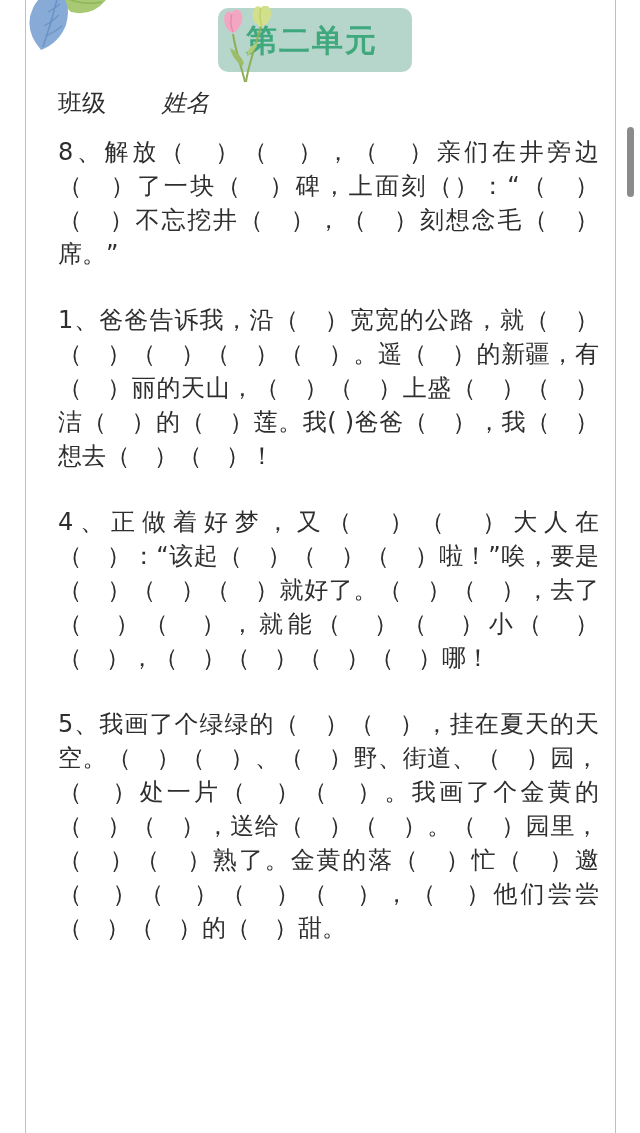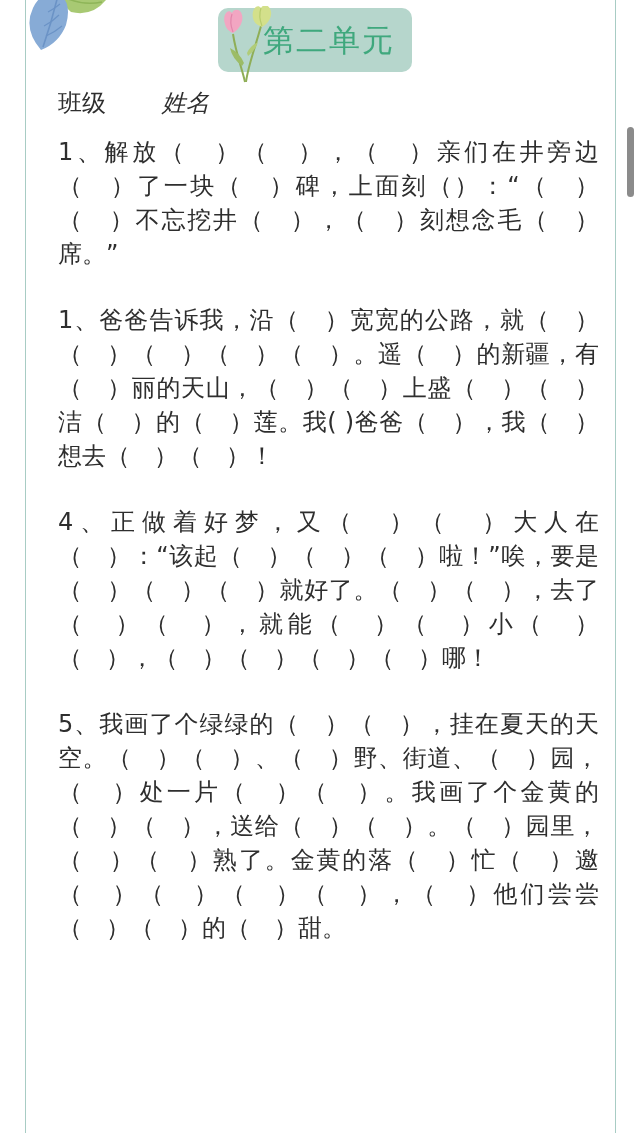--- a/index.html
+++ b/index.html
@@ -35,25 +35,24 @@
     left: 218px;
     top: 8px;
     width: 194px;
     height: 64px;
     background: #b6d6cc;
     border-radius: 10px;
     z-index: 1;
   }
   .title-text {
     display: block;
-    text-align: center;
     padding-left: 28px;
     line-height: 64px;
     font-size: 31px;
-    font-weight: normal;
+    font-weight: bold;
     letter-spacing: 2px;
     color: #3fa87d;
   }
   .tulips {
     position: absolute;
     left: 220px;
     top: 6px;
     width: 56px;
     height: 80px;
     z-index: 2;
@@ -125,21 +124,21 @@
 
     <path d="M33,12 C31,4 37,-3 41,2 C44,-3 50,-1 51,6 C52,12 47,19 42,21 C37,19 34,17 33,12 Z" fill="#d3e08b"></path>
     <path d="M41,2 C39,8 40,15 42,20" stroke="#b8cc6d" stroke-width="1.2" fill="none"></path>
   </svg>
 
   <div class="content">
     <div class="meta-row">
       <span class="meta-label">班级</span>
       <span class="meta-label name">姓名</span>
     </div>
-    <p class="question">1、解放（　）（　），（　）亲们在井旁边（　）了一块（　）碑，上面刻（）：“（　）（　）不忘挖井（　），（　）刻想念毛（　）席。”</p>
+    <p class="question">8、解放（　）（　），（　）亲们在井旁边（　）了一块（　）碑，上面刻（）：“（　）（　）不忘挖井（　），（　）刻想念毛（　）席。”</p>
     <p class="question">1、爸爸告诉我，沿（　）宽宽的公路，就（　）（　）（　）（　）（　）。遥（　）的新疆，有（　）丽的天山，（　）（　）上盛（　）（　）洁（　）的（　）莲。我( )爸爸（　），我（　）想去（　）（　）！</p>
     <p class="question">4、正做着好梦，又（　）（　）大人在（　）：“该起（　）（　）（　）啦！”唉，要是（　）（　）（　）就好了。（　）（　），去了（　）（　），就能（　）（　）小（　）（　），（　）（　）（　）（　）哪！</p>
     <p class="question">5、我画了个绿绿的（　）（　），挂在夏天的天空。（　）（　）、（　）野、街道、（　）园，（　）处一片（　）（　）。我画了个金黄的（　）（　），送给（　）（　）。（　）园里，（　）（　）熟了。金黄的落（　）忙（　）邀（　）（　）（　）（　），（　）他们尝尝（　）（　）的（　）甜。</p>
   </div>
 
   <div class="scrollbar-thumb"></div>
 
 </div>
 
 </body></html>

